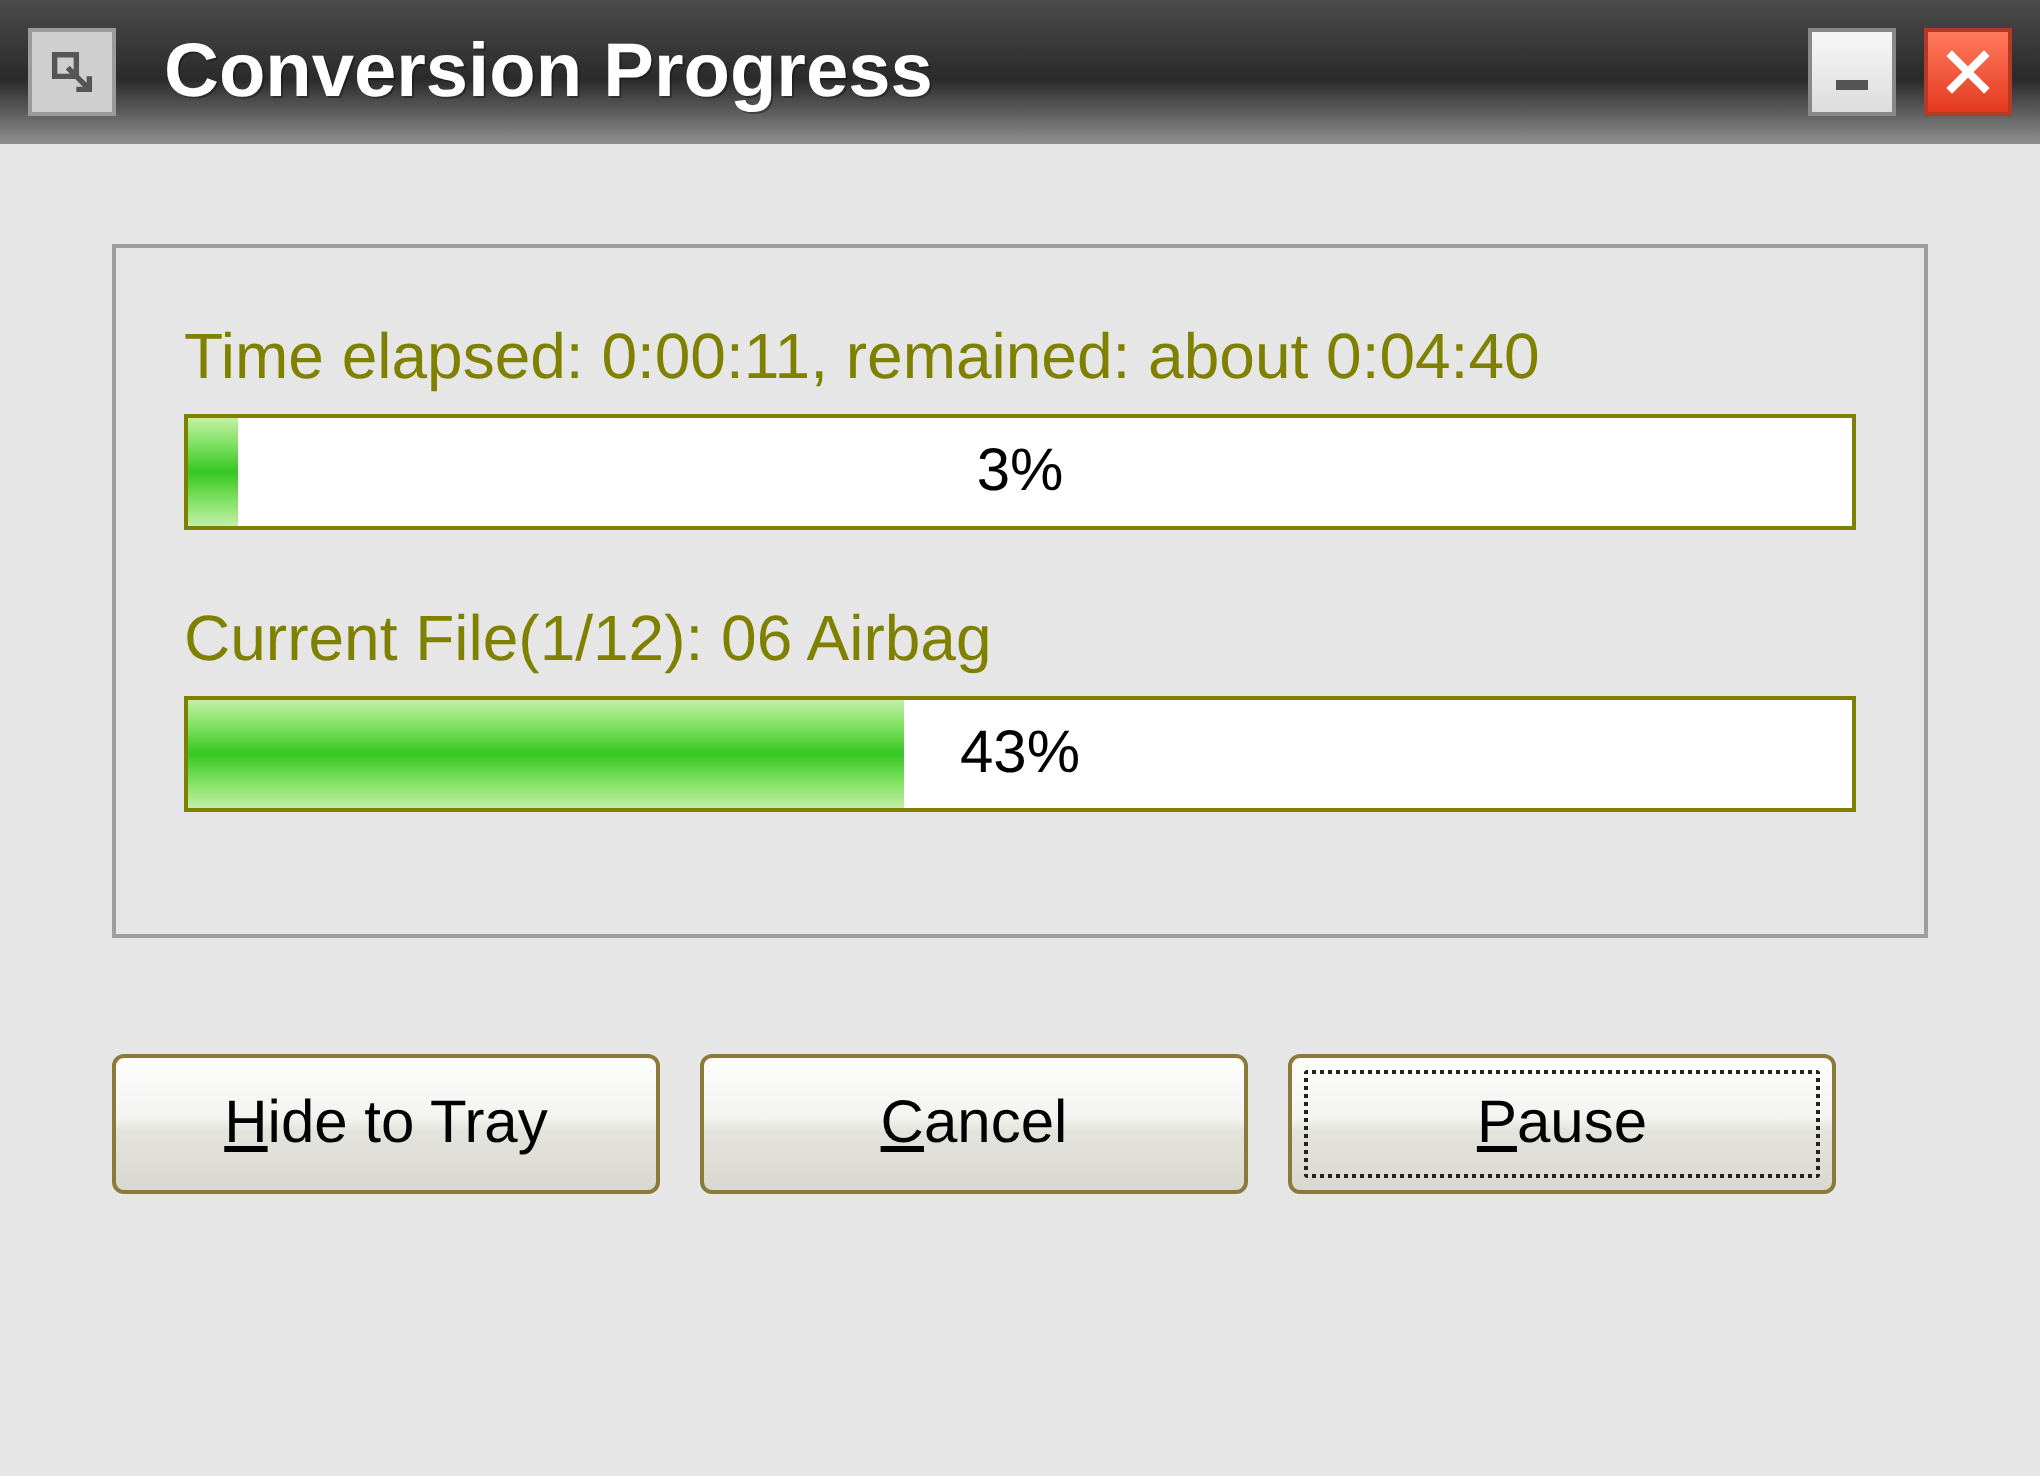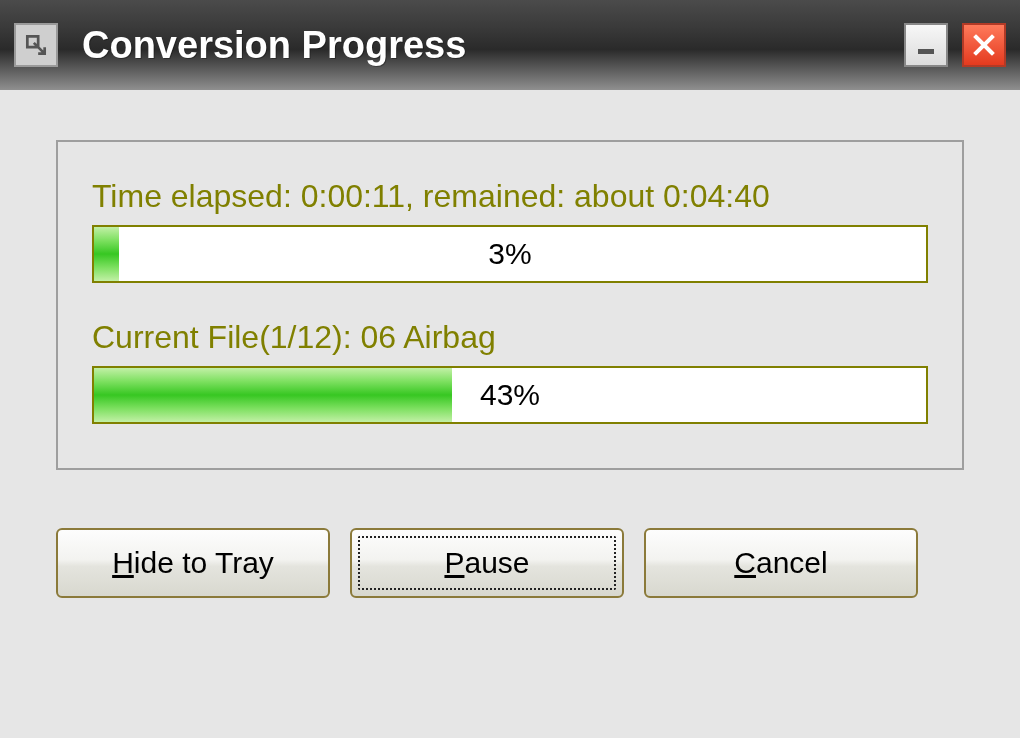--- a/index.html
+++ b/index.html
@@ -10,21 +10,21 @@
     font-family: Tahoma, Verdana, Arial, sans-serif;
     overflow: hidden;
   }
   .window {
     width: 1020px; height: 738px;
     background: #e6e6e6;
     display: flex;
     flex-direction: column;
   }
   .titlebar {
-    height: 90px;
+    height: 72px;
     background: linear-gradient(to bottom, #4b4b4b 0%, #3a3a3a 30%, #2a2a2a 55%, #8f8f8f 100%);
     display: flex;
     align-items: center;
     padding: 0 14px;
   }
   .titlebar-icon {
     width: 44px; height: 44px;
     background: #cfcfcf;
     border: 2px solid #9a9a9a;
     display: flex; align-items: center; justify-content: center;
@@ -148,34 +148,34 @@
 
     <div class="panel">
 
       <div class="info-label">Time elapsed: 0:00:11, remained: about 0:04:40</div>
       <div class="progressbar">
         <div class="progress-fill" style="width:3%"></div>
         <div class="progress-text">3%</div>
       </div>
 
       <div class="info-label">Current File(1/12): 06 Airbag</div>
-      <div class="progressbar" style="margin-bottom:0">
+      <div class="progressbar" style="margin-bottom:17px">
         <div class="progress-fill" style="width:43%"></div>
         <div class="progress-text">43%</div>
       </div>
 
     </div>
 
     <div class="button-row">
       <div class="btn">
         <span><span class="uline">H</span><span>ide to Tray</span></span>
       </div>
+      <div class="btn">
+        <span><span class="uline">C</span><span>ancel</span></span>
+      </div>
       <div class="btn focused">
         <span><span class="uline">P</span><span>ause</span></span>
-      </div>
-      <div class="btn">
-        <span><span class="uline">C</span><span>ancel</span></span>
       </div>
     </div>
 
   </div>
 
 </div>
 
 </body></html>

